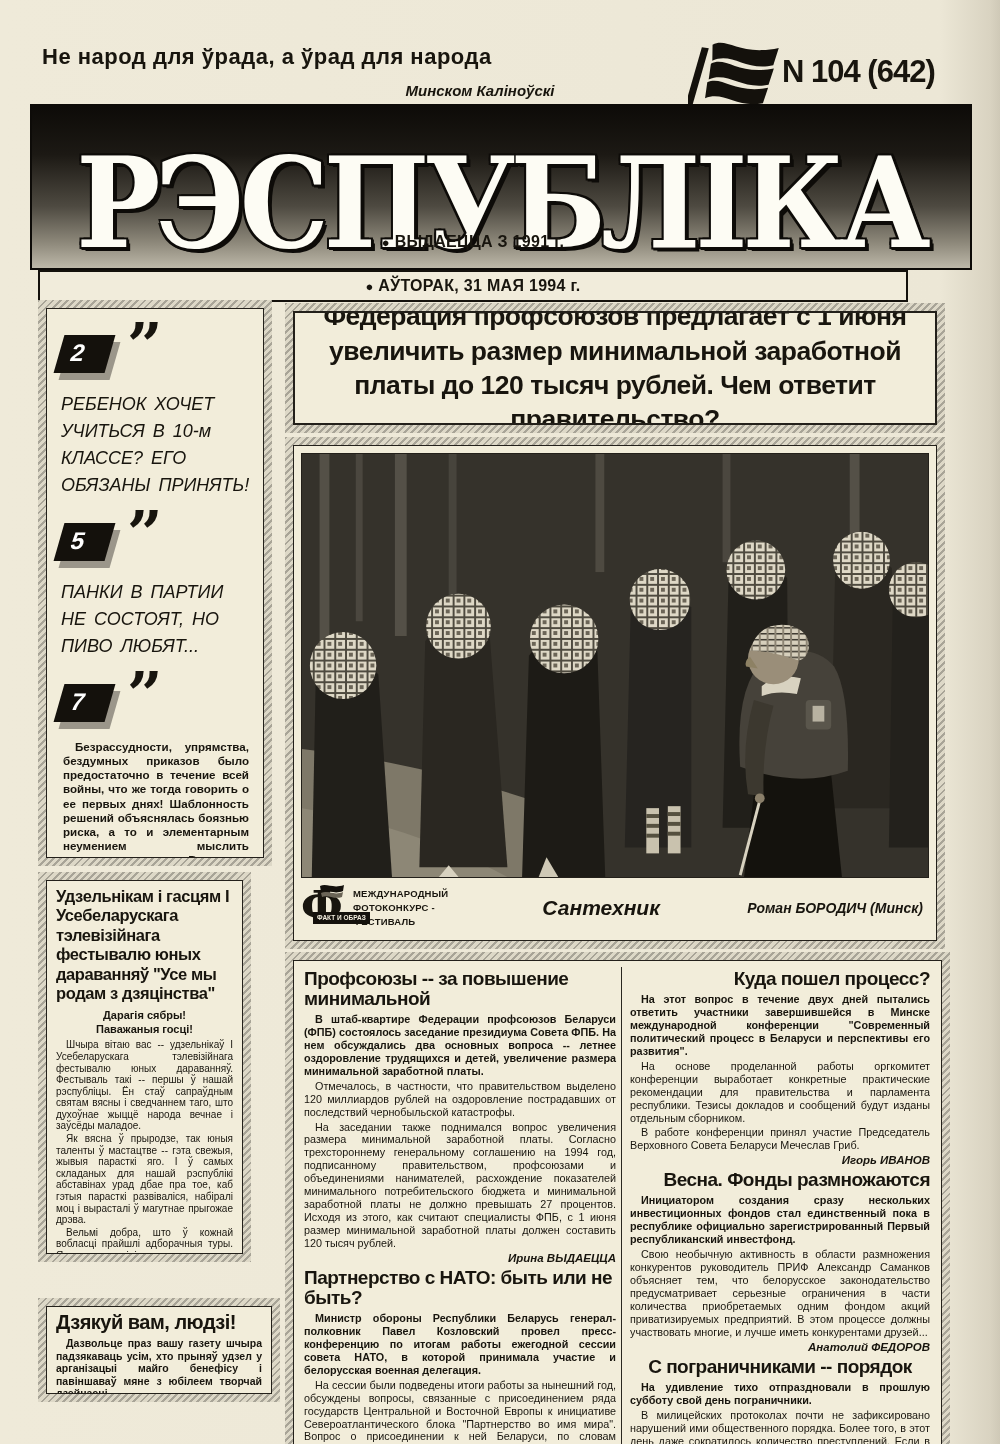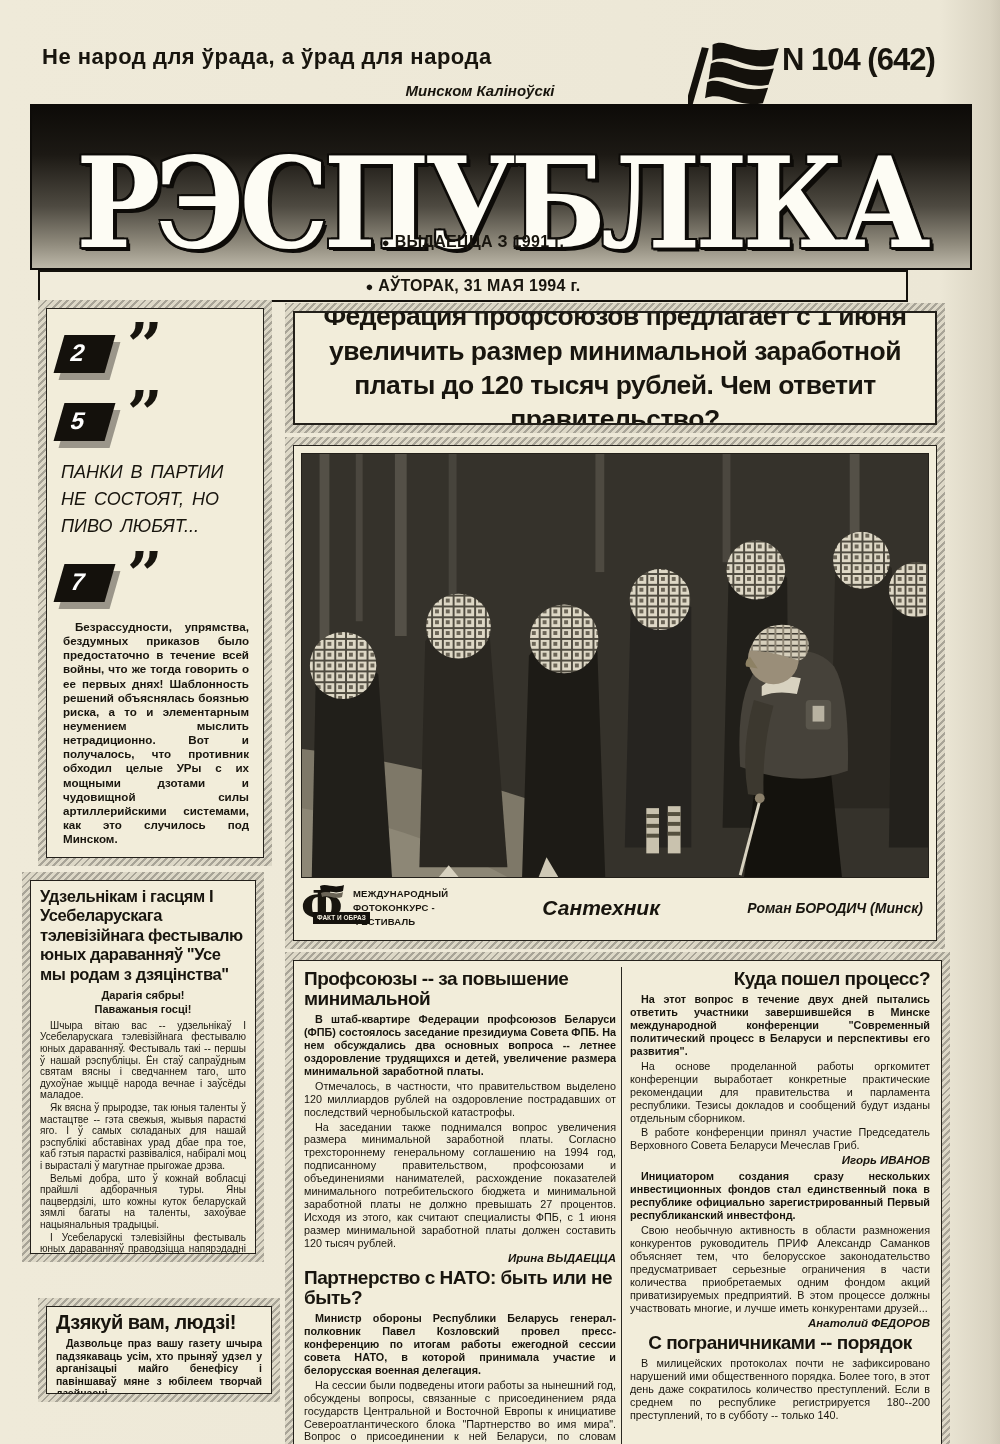--- a/index.html
+++ b/index.html
@@ -4,21 +4,21 @@
 <style>
   html,body{margin:0;padding:0;}
   body{background:#c9c4b4;font-family:"Liberation Sans",sans-serif;color:#18150e;}
   .page{position:relative;width:1000px;height:1444px;margin:0 auto;overflow:hidden;
         background:linear-gradient(90deg,#efead9 0,#ece7d6 94%,#d9d3c1 99%,#cfc9b7 100%);}
   
   .motto{position:absolute;left:42px;top:44px;font-size:22px;font-weight:bold;letter-spacing:.5px;}
   .motto-author{position:absolute;left:330px;top:82px;width:300px;text-align:center;
         font-size:15px;font-weight:bold;font-style:italic;}
   .flagicon{position:absolute;left:688px;top:36px;width:92px;height:86px;}
-  .issue{position:absolute;left:782px;top:42px;font-size:31px;font-weight:bold;letter-spacing:-1px;}
+  .issue{position:absolute;left:782px;top:54px;font-size:31px;font-weight:bold;letter-spacing:-1px;}
   
   .masthead{position:absolute;left:30px;top:104px;width:938px;height:162px;
         background:linear-gradient(180deg,#0d0b08 0%,#1c1914 30%,#4e4a41 62%,#8f8a7c 85%,#bdb8a9 100%);
         border:2px solid #0d0b08;display:flex;align-items:flex-end;justify-content:center;overflow:hidden;}
   .masthead span{font-family:"DejaVu Serif",serif;font-weight:bold;font-size:112px;
         color:#fdfcf4;letter-spacing:-5px;transform:scaleY(1.12);white-space:nowrap;
         text-shadow:4px 4px 0 #0d0b08,-2px -2px 0 #0d0b08,2px -2px 0 #0d0b08,-2px 2px 0 #0d0b08,
                     2px 2px 0 #0d0b08,0 3px 0 #0d0b08,3px 0 0 #0d0b08;}
   
   .datebar{position:absolute;left:38px;top:270px;width:866px;height:28px;
@@ -36,21 +36,21 @@
   .pbadge{position:relative;height:58px;margin:4px 0 10px -20px;}
   .pbadge-num{position:absolute;left:18px;top:12px;background:#14110c;color:#fff;
         font-weight:bold;font-size:24px;line-height:1;padding:6px 26px 8px 12px;
         transform:skewX(-16deg);box-shadow:7px 7px 0 #9b968a;}
   .pbadge-quote{position:absolute;left:86px;top:-8px;font-size:62px;font-weight:bold;
         line-height:1;font-family:"DejaVu Serif",serif;}
   .quote-text{font-size:18px;font-style:italic;line-height:1.5;margin:0 0 12px;word-spacing:3px;}
   .quote-par{font-size:11.6px;font-weight:bold;line-height:1.22;text-align:justify;
         text-indent:12px;margin:6px 2px 0;}
   
-  .kebichbox{left:22px;top:872px;width:242px;height:390px;}
+  .kebichbox{left:38px;top:872px;width:213px;height:390px;}
   .kinner{padding:6px 9px;}
   .khead{font-size:16.5px;font-weight:bold;line-height:1.18;letter-spacing:-.4px;margin:0 0 5px;}
   .ksalut{text-align:center;font-weight:bold;font-size:11px;line-height:1.25;margin:2px 0 3px;}
   .kbody p{font-size:10px;line-height:1.16;text-align:justify;text-indent:10px;margin:0 0 1px;}
   
   .thanksbox{left:38px;top:1298px;width:242px;height:104px;}
   .tinner{padding:4px 9px;}
   .ttitle{font-size:20px;font-weight:bold;letter-spacing:-.5px;margin:0 0 3px;}
   .tbody{font-size:10.5px;font-weight:bold;line-height:1.2;text-align:justify;text-indent:10px;margin:0;}
   
@@ -114,20 +114,21 @@
     <span><span class="dot">●</span> <span>АЎТОРАК,  31 МАЯ 1994 г.</span></span>
     <span><span class="dot">●</span> <span>КОШТ У РОЗНІЦУ - 100 РУБ.</span></span>
   </div>
 
   <div class="framed quotesbox">
     <div class="framed-inner qinner">
       <div class="pbadge">
         <span class="pbadge-num">2</span>
         <span class="pbadge-quote">”</span>
       </div>
+      <p class="quote-text">РЕБЕНОК ХОЧЕТ УЧИТЬСЯ В 10-м КЛАССЕ? ЕГО ОБЯЗАНЫ ПРИНЯТЬ!</p>
       <div class="pbadge">
         <span class="pbadge-num">5</span>
         <span class="pbadge-quote">”</span>
       </div>
       <p class="quote-text">ПАНКИ В ПАРТИИ НЕ СОСТОЯТ, НО ПИВО ЛЮБЯТ...</p>
       <div class="pbadge">
         <span class="pbadge-num">7</span>
         <span class="pbadge-quote">”</span>
       </div>
       <p class="quote-par">Безрассудности, упрямства, бездумных приказов было предостаточно в течение всей войны, что же тогда говорить о ее первых днях! Шаблонность решений объяснялась боязнью риска, а то и элементарным неумением мыслить нетрадиционно. Вот и получалось, что противник обходил целые УРы с их мощными дзотами и чудовищной силы артиллерийскими системами, как это случилось под Минском.</p>
@@ -286,26 +287,28 @@
       </div>
       <div class="colR">
         <div class="art">
           <h3 class="r">Куда пошел процесс?</h3>
           <p class="lead">На этот вопрос в течение двух дней пытались ответить участники завершившейся в Минске международной конференции "Современный политический процесс в Беларуси и перспективы его развития".</p>
           <p>На основе проделанной работы оргкомитет конференции выработает конкретные практические рекомендации для правительства и парламента республики. Тезисы докладов и сообщений будут изданы отдельным сборником.</p>
           <p>В работе конференции принял участие Председатель Верховного Совета Беларуси Мечеслав Гриб.</p>
           <div class="byline">Игорь ИВАНОВ</div>
         </div>
         <div class="art">
+          <h3 class="r">Весна. Фонды размножаются</h3>
           <p class="lead">Инициатором создания сразу нескольких инвестиционных фондов стал единственный пока в республике официально зарегистрированный Первый республиканский инвестфонд.</p>
           <p>Свою необычную активность в области размножения конкурентов руководитель ПРИФ Александр Саманков объясняет тем, что белорусское законодательство предусматривает серьезные ограничения в части количества приобретаемых одним фондом акций приватизируемых предприятий. В этом процессе должны участвовать многие, и лучше иметь конкурентами друзей...</p>
           <div class="byline">Анатолий ФЕДОРОВ</div>
         </div>
         <div class="art">
           <h3 class="c">С пограничниками -- порядок</h3>
+          <p class="lead">На удивление тихо отпраздновали в прошлую субботу свой день пограничники.</p>
           <p>В милицейских протоколах почти не зафиксировано нарушений ими общественного порядка. Более того, в этот день даже сократилось количество преступлений. Если в среднем по республике регистрируется 180--200 преступлений, то в субботу -- только 140.</p>
 
         </div>
       </div>
     </div>
   </div>
 
 </div>
 
 </body></html>

